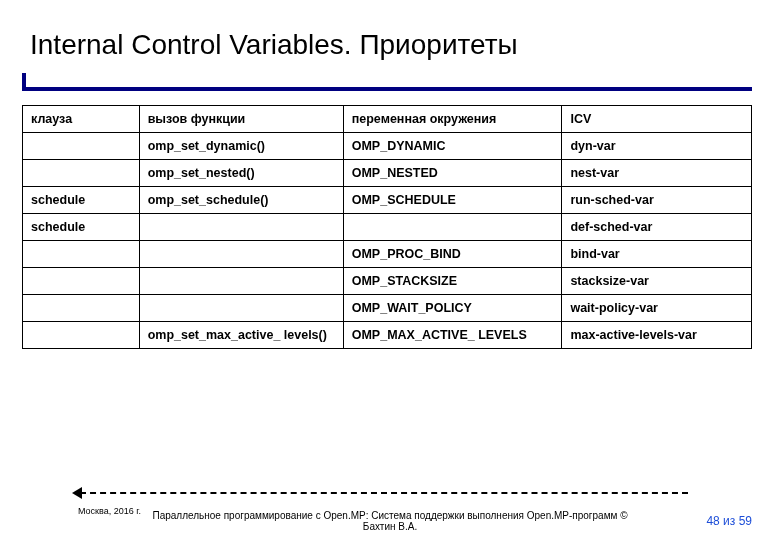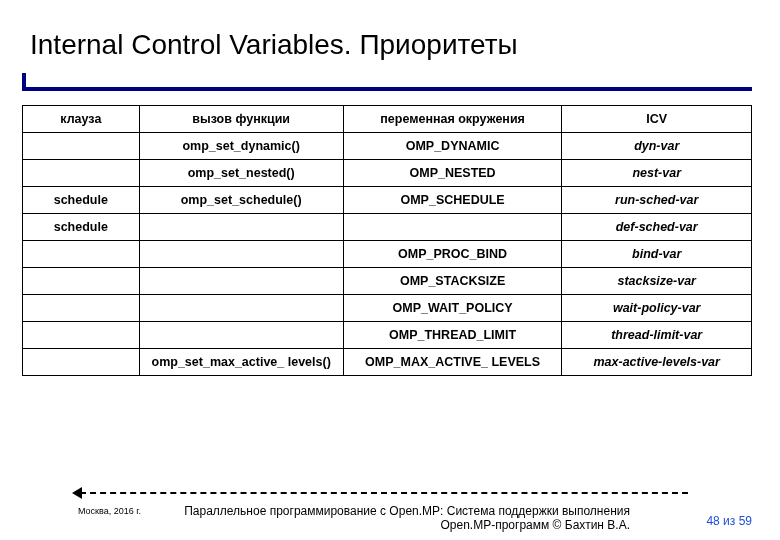--- a/index.html
+++ b/index.html
@@ -3,28 +3,28 @@
 <meta charset="utf-8">
 <style>
 html,body{margin:0;padding:0;font-family:Arial,Helvetica,sans-serif;background:#fff;color:#000}
 .slide{position:relative;width:780px;height:540px;box-sizing:border-box}
 .title-bar{position:relative;height:68px;padding:29px 0 0 30px}
 .title-text{font-size:28px;color:#000}
 .title-underline{position:absolute;left:22px;right:28px;bottom:6px;height:4px;background:#000080}
 .title-side{position:absolute;left:22px;bottom:6px;width:4px;height:18px;background:#000080}
 .content{padding:8px 28px 0 22px}
 table{border-collapse:collapse;width:100%;table-layout:fixed}
-td,th{border:1.5px solid #000;padding:6px 8px;font-size:12.5px;text-align:center;vertical-align:top;font-weight:bold}
+td,th{border:1.5px solid #000;padding:6px 8px;font-size:12.5px;text-align:left;vertical-align:top;font-weight:bold}
 th{font-weight:bold;background:#fff}
-.italic-bold{font-style:italic;font-weight:bold}
+.italic-bold{font-weight:bold}
 .footer{position:absolute;left:0;right:0;bottom:8px;height:40px}
 .arrow-line{position:absolute;left:80px;right:92px;top:0;height:0;border-top:2px dashed #000}
 .arrow-head{position:absolute;left:72px;top:-5px;width:0;height:0;border-top:6px solid transparent;border-bottom:6px solid transparent;border-right:10px solid #000}
 .foot-left{position:absolute;left:78px;bottom:16px;font-size:9px;color:#000}
-.foot-center{position:absolute;left:0;right:0;bottom:0;text-align:right;font-size:12px;color:#000;padding:0 150px}
+.foot-center{position:absolute;left:0;right:0;bottom:0;text-align:center;font-size:10px;color:#000;padding:0 150px}
 .foot-right{position:absolute;right:28px;bottom:4px;font-size:12px;color:#1d4ed8}
 col.c1{width:16%}
 col.c2{width:28%}
 col.c3{width:30%}
 col.c4{width:26%}
 </style>
 </head>
 <body>
 
 <div class="slide">
@@ -86,26 +86,20 @@
         <td class="italic-bold">stacksize-var</td>
       </tr>
       <tr>
         <td></td>
         <td></td>
         <td>OMP_WAIT_POLICY</td>
         <td class="italic-bold">wait-policy-var</td>
       </tr>
       <tr>
         <td></td>
-        <td></td>
-        <td>OMP_THREAD_LIMIT</td>
-        <td class="italic-bold">thread-limit-var</td>
-      </tr>
-      <tr>
-        <td></td>
         <td>omp_set_max_active_ levels()</td>
         <td>OMP_MAX_ACTIVE_ LEVELS</td>
         <td class="italic-bold">max-active-levels-var</td>
       </tr>
     </tbody>
       </table>
   </div>
 
   <div class="footer">
     <div class="arrow-line"></div>

